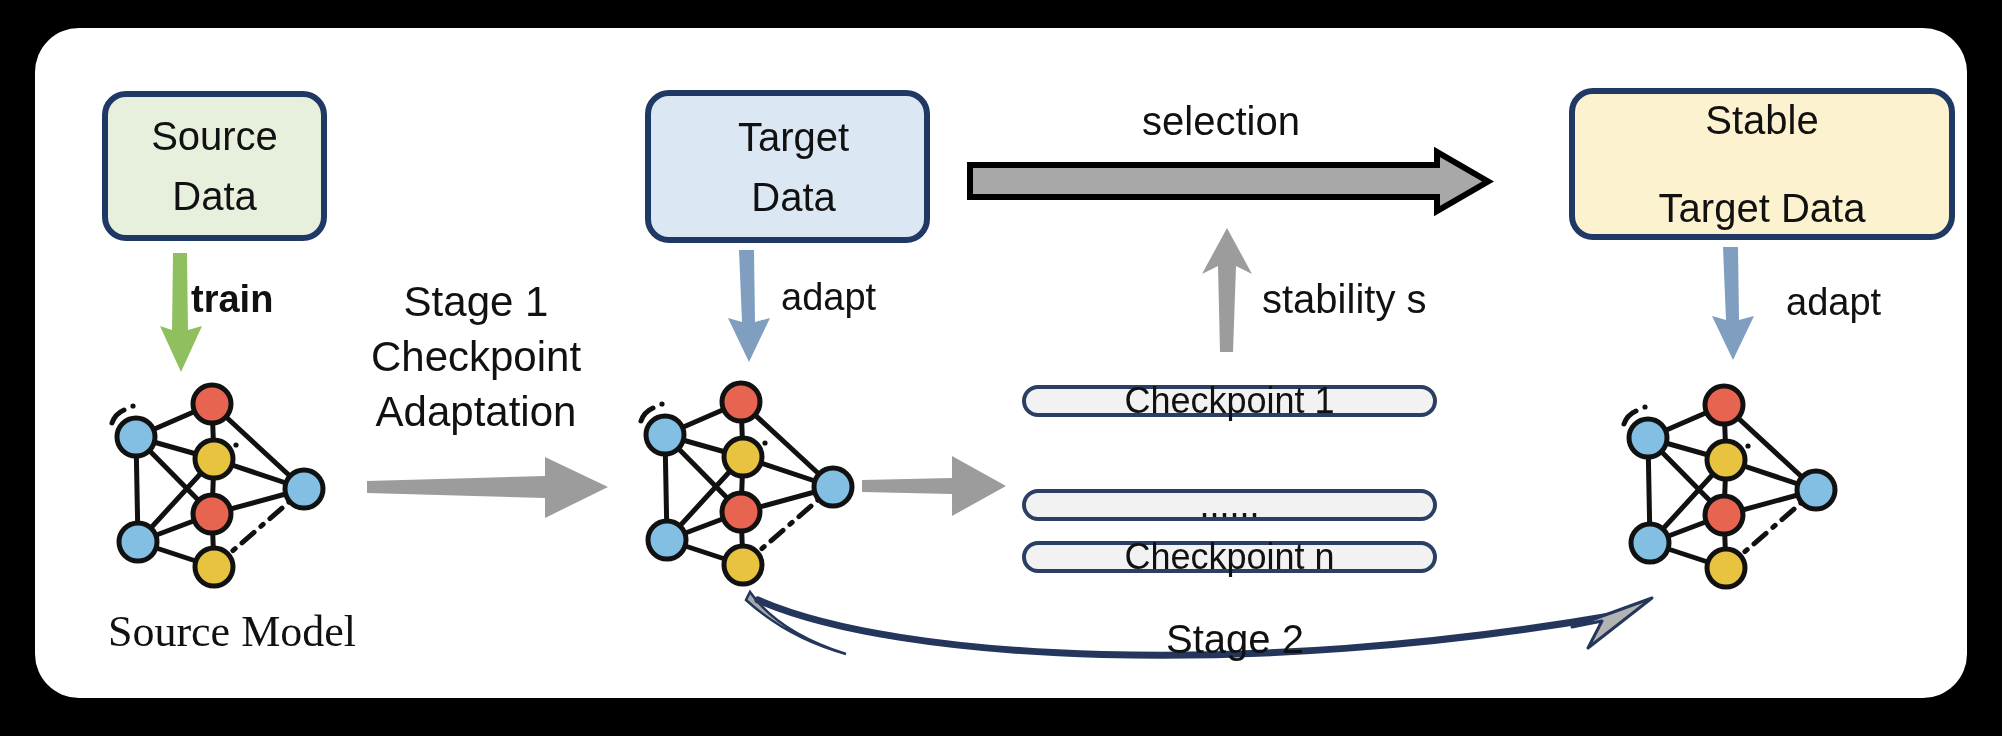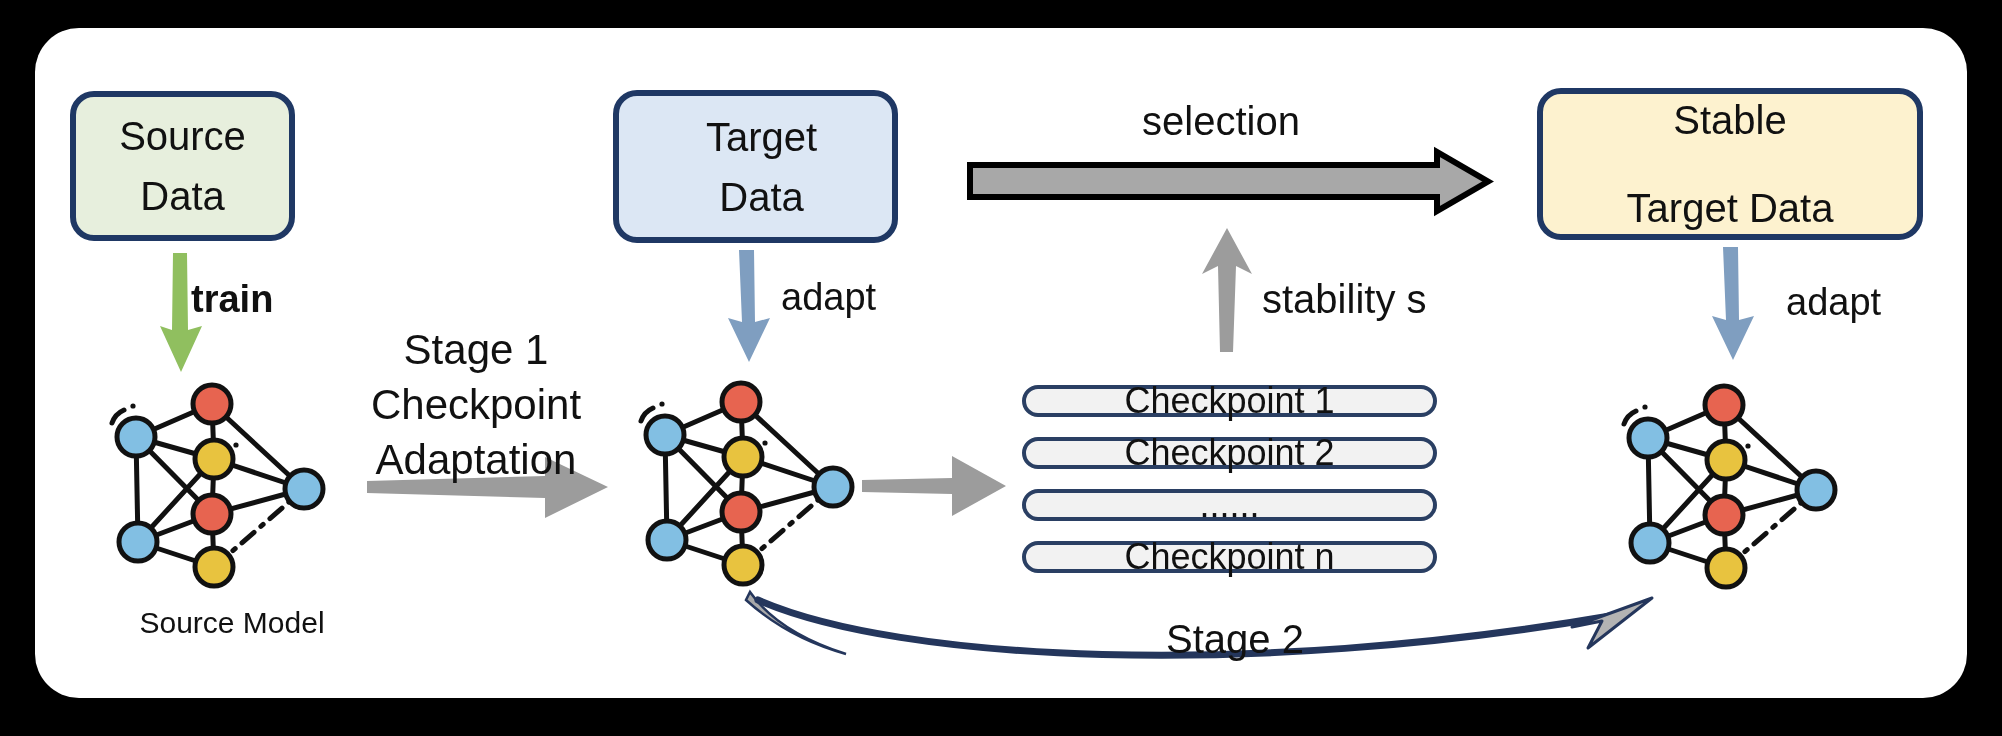--- a/index.html
+++ b/index.html
@@ -4,33 +4,33 @@
 <style>
   html,body{margin:0;padding:0;background:#000;}
   .stage{position:relative;width:2002px;height:736px;background:#000;overflow:hidden;
          font-family:"Liberation Sans",sans-serif;color:#111;}
   .panel{position:absolute;left:35px;top:28px;width:1932px;height:670px;
          background:#ffffff;border-radius:44px;}
   .art{position:absolute;left:0;top:0;width:2002px;height:736px;}
 
   .box{position:absolute;box-sizing:border-box;border:6px solid #1f3864;border-radius:24px;
        display:flex;flex-direction:column;justify-content:center;align-items:center;
-       font-size:40px;line-height:1.5;color:#111;text-align:center;}
+       font-size:40px;line-height:1.5;color:#111;text-align:center;margin-left:32px;}
   .box-source{left:70px;top:91px;width:225px;height:150px;background:#e7efdd;}
   .box-target{left:613px;top:90px;width:285px;height:153px;background:#dce7f4;padding-left:12px;}
   .box-stable{left:1537px;top:88px;width:386px;height:152px;background:#fdf2cf;gap:28px;}
 
   .lbl{position:absolute;font-size:40px;color:#111;white-space:nowrap;}
   .lbl-train{left:191px;top:278px;font-size:38px;font-weight:bold;}
-  .lbl-stage1{left:340px;top:274px;width:272px;text-align:center;line-height:55px;font-size:42px;margin-top:48px;}
+  .lbl-stage1{left:340px;top:274px;width:272px;text-align:center;line-height:55px;font-size:42px;}
   .lbl-adapt1{left:781px;top:276px;font-size:38px;}
   .lbl-selection{left:1221px;top:99px;transform:translateX(-50%);}
   .lbl-stability{left:1262px;top:277px;}
   .lbl-adapt2{left:1786px;top:281px;font-size:38px;}
-  .lbl-source-model{left:232px;top:606px;transform:translateX(-50%);font-size:30px;}
+  .lbl-source-model{left:232px;top:606px;transform:translateX(-50%);font-size:44px;font-family:Liberation Serif, serif;}
   .lbl-stage2{left:1235px;top:617px;transform:translateX(-50%);}
 
   .pill{position:absolute;left:1022px;width:415px;height:32px;box-sizing:border-box;
         background:#f2f2f2;border:4px solid #2a3f63;border-radius:26px;
         display:flex;align-items:center;justify-content:center;font-size:36px;color:#111;}
   .pill-1{top:385px;}
   .pill-2{top:437px;}
   .pill-3{top:489px;}
   .pill-4{top:541px;}
 </style>
@@ -103,21 +103,20 @@
   <div class="box box-target">
     <div>Target</div>
     <div>Data</div>
   </div>
   <div class="box box-stable">
     <div>Stable</div>
     <div>Target Data</div>
   </div>
 
   <div class="pill pill-1">Checkpoint 1</div>
-  <div class="pill pill-2">Checkpoint 2</div>
   <div class="pill pill-3">......</div>
   <div class="pill pill-4">Checkpoint n</div>
 
   <div class="lbl lbl-train">train</div>
   <div class="lbl lbl-stage1">
     <div>Stage 1</div>
     <div>Checkpoint</div>
     <div>Adaptation</div>
   </div>
   <div class="lbl lbl-adapt1">adapt</div>

